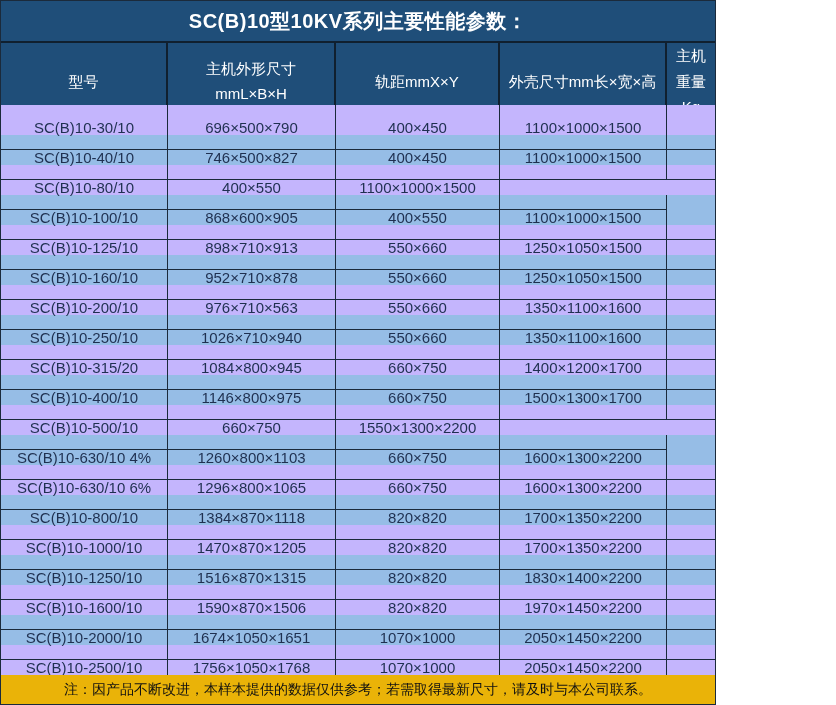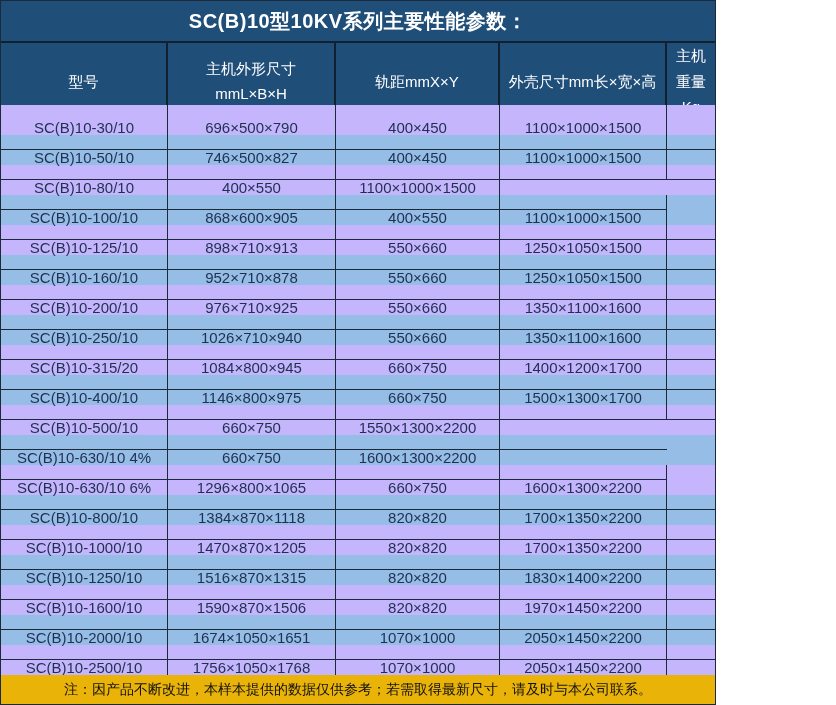--- a/index.html
+++ b/index.html
@@ -109,21 +109,21 @@
   <div class="table-body">
   <div class="grid-row data-row">
     <div class="cell">SC(B)10-30/10</div>
     <div class="cell">696×500×790</div>
     <div class="cell">400×450</div>
     <div class="cell">1100×1000×1500</div>
     <div class="cell">276</div>
   </div>
 
   <div class="grid-row data-row">
-    <div class="cell">SC(B)10-50/10</div>
+    <div class="cell">SC(B)10-40/10</div>
     <div class="cell">746×500×827</div>
     <div class="cell">400×450</div>
     <div class="cell">1100×1000×1500</div>
     <div class="cell">371</div>
   </div>
 
   <div class="grid-row data-row">
     <div class="cell">SC(B)10-80/10</div>
     <div class="cell">400×550</div>
     <div class="cell">1100×1000×1500</div>
@@ -149,21 +149,21 @@
   <div class="grid-row data-row">
     <div class="cell">SC(B)10-160/10</div>
     <div class="cell">952×710×878</div>
     <div class="cell">550×660</div>
     <div class="cell">1250×1050×1500</div>
     <div class="cell">749</div>
   </div>
 
   <div class="grid-row data-row">
     <div class="cell">SC(B)10-200/10</div>
-    <div class="cell">976×710×925</div>
+    <div class="cell">976×710×563</div>
     <div class="cell">550×660</div>
     <div class="cell">1350×1100×1600</div>
     <div class="cell">811</div>
   </div>
 
   <div class="grid-row data-row">
     <div class="cell">SC(B)10-250/10</div>
     <div class="cell">1026×710×940</div>
     <div class="cell">550×660</div>
     <div class="cell">1350×1100×1600</div>
@@ -188,20 +188,21 @@
 
   <div class="grid-row data-row">
     <div class="cell">SC(B)10-500/10</div>
     <div class="cell">660×750</div>
     <div class="cell">1550×1300×2200</div>
     <div class="cell">1498</div>
   </div>
 
   <div class="grid-row data-row">
     <div class="cell">SC(B)10-630/10 4%</div>
+    <div class="cell">1260×800×1103</div>
     <div class="cell">660×750</div>
     <div class="cell">1600×1300×2200</div>
     <div class="cell">1812</div>
   </div>
 
   <div class="grid-row data-row">
     <div class="cell">SC(B)10-630/10 6%</div>
     <div class="cell">1296×800×1065</div>
     <div class="cell">660×750</div>
     <div class="cell">1600×1300×2200</div>

